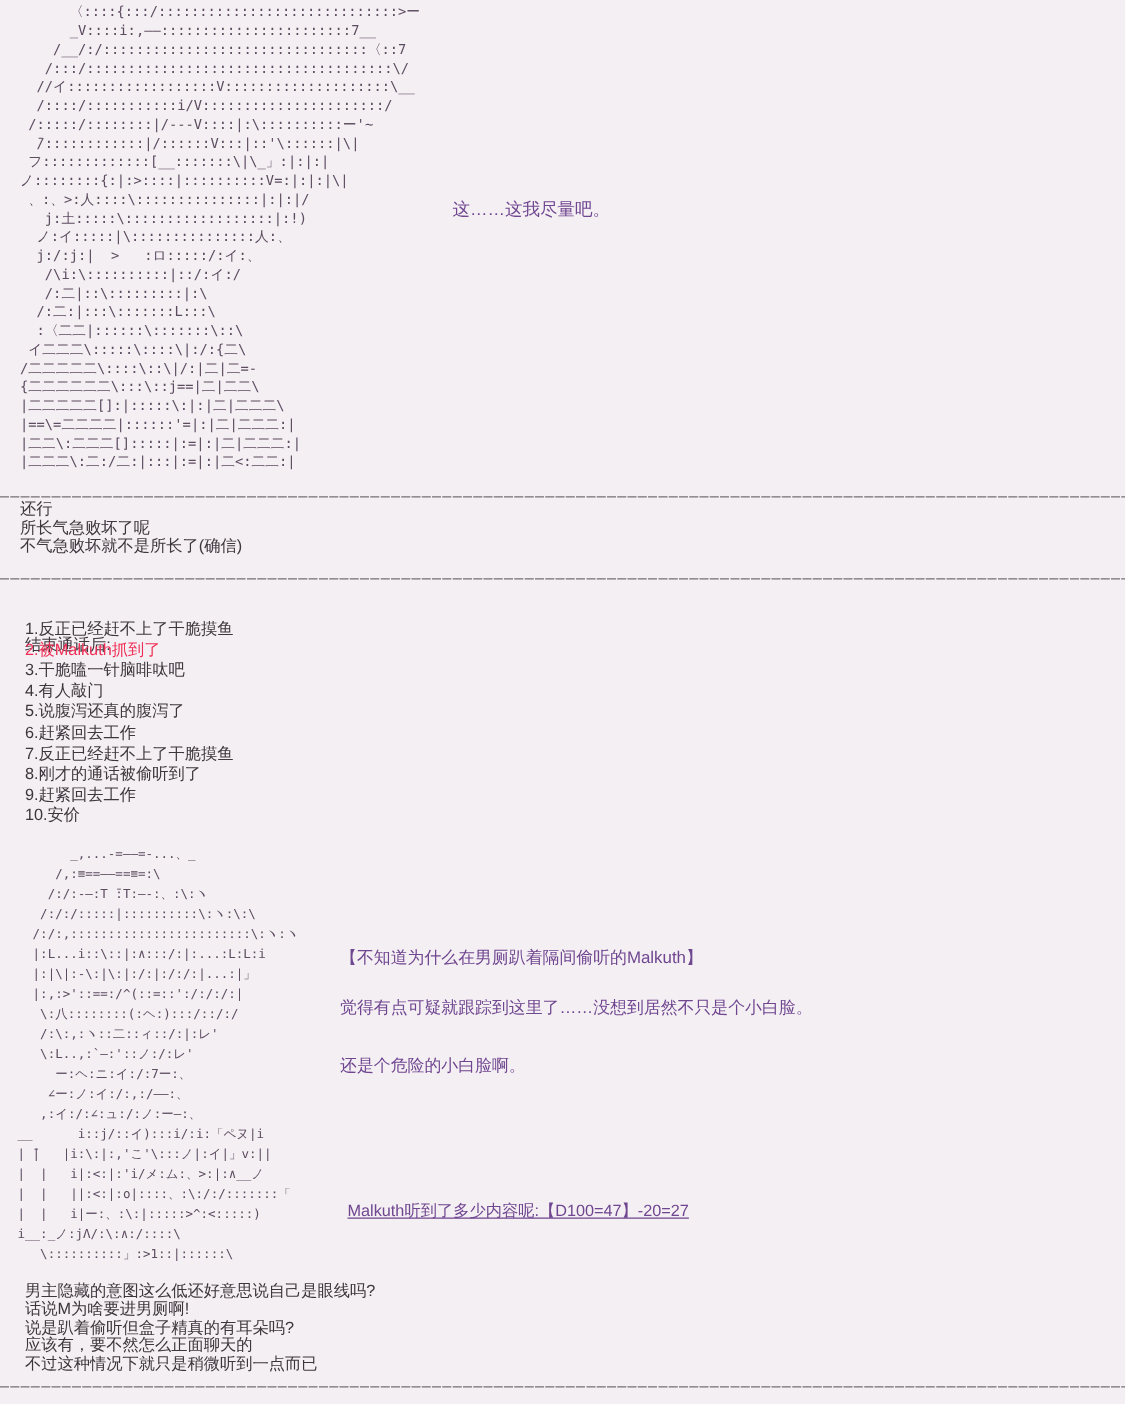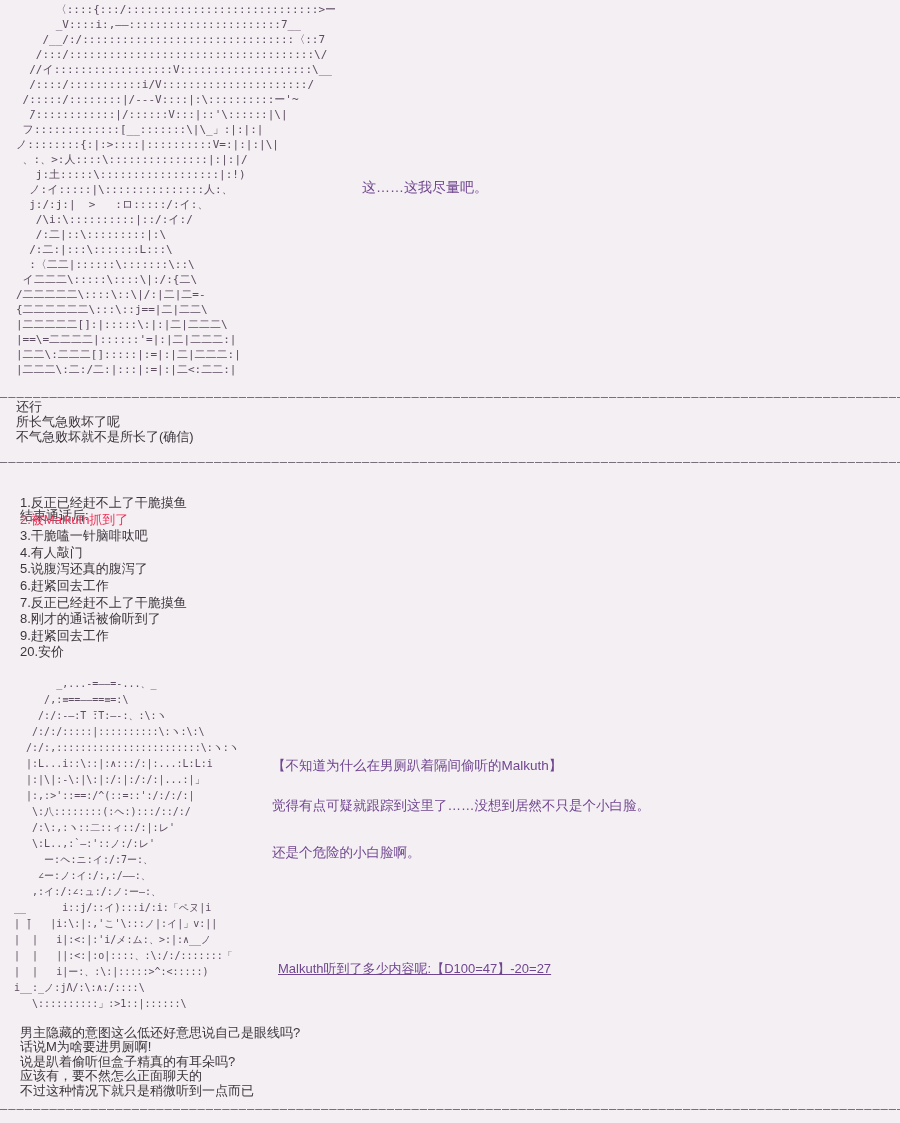--- a/index.html
+++ b/index.html
@@ -24,21 +24,21 @@
     position:absolute;left:0;width:900px;height:14px;
     overflow:hidden;white-space:nowrap;
     font-size:13px;line-height:13px;color:#66606a;letter-spacing:1px;
   }
   #divider-1{top:390px;}
   #divider-2{top:455px;}
   #divider-3{top:1102px;}
   .txt{position:absolute;font-size:13px;white-space:nowrap;}
   .purple{color:#6f4690;}
   .red{color:#ef2f56;}
-  #speech-1{left:362px;top:159px;font-size:14px;margin-top:20px;}
+  #speech-1{left:362px;top:159px;font-size:14px;}
   #commentary-top{left:16px;top:400px;line-height:14.8px;}
   #after-call{left:20px;top:467px;margin-top:40px;}
   #options{left:20px;top:495px;line-height:16.6px;}
   #narration-1{left:272px;top:757px;font-size:13.5px;}
   #narration-2{left:272px;top:797px;font-size:13.5px;}
   #narration-3{left:272px;top:844px;font-size:13.5px;}
   #dice-1{left:273px;top:894px;}
   #dice-2{left:271px;top:928px;}
   #dice-3{left:278px;top:960px;text-decoration:underline;}
   #commentary-bottom{left:20px;top:1026px;line-height:14.4px;}
@@ -91,21 +91,21 @@
   <div id="options" class="txt" style="white-space:normal;">
     <div>1.反正已经赶不上了干脆摸鱼</div>
     <div class="red">2.被Malkuth抓到了</div>
     <div>3.干脆嗑一针脑啡呔吧</div>
     <div>4.有人敲门</div>
     <div>5.说腹泻还真的腹泻了</div>
     <div>6.赶紧回去工作</div>
     <div>7.反正已经赶不上了干脆摸鱼</div>
     <div>8.刚才的通话被偷听到了</div>
     <div>9.赶紧回去工作</div>
-    <div>20.安价</div>
+    <div>10.安价</div>
   </div>
 
   <pre id="aa2" class="aa">        _,...-=――=-...、_
       /,:≡==――==≡=:\
      /:/:-―:T ̄:T:―-:、:\:ヽ
     /:/:/:::::|::::::::::\:ヽ:\:\
    /:/:,::::::::::::::::::::::::\:ヽ:ヽ
    |:L...i::\::|:∧:::/:|:...:L:L:i
    |:|\|:-\:|\:|:/:|:/:/:|...:|」
    |:,:&gt;'::==:/^(::=::':/:/:/:|

